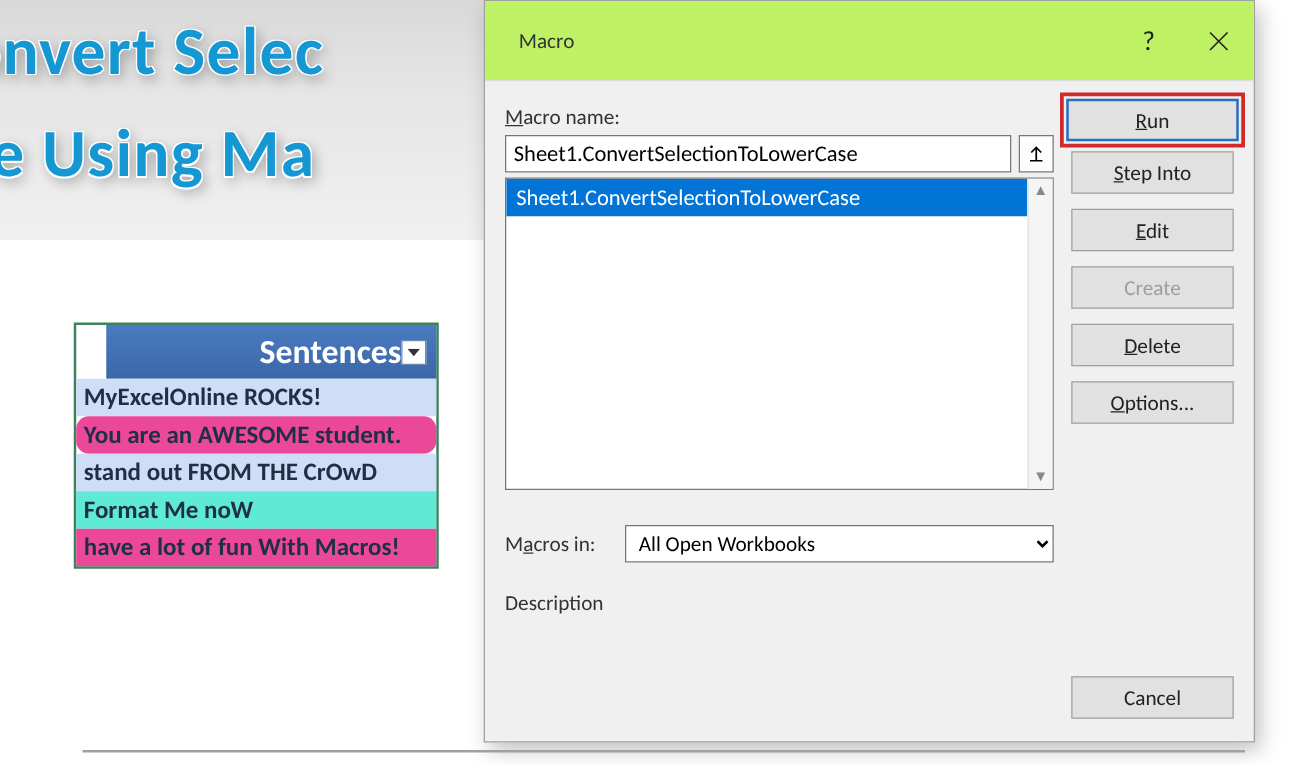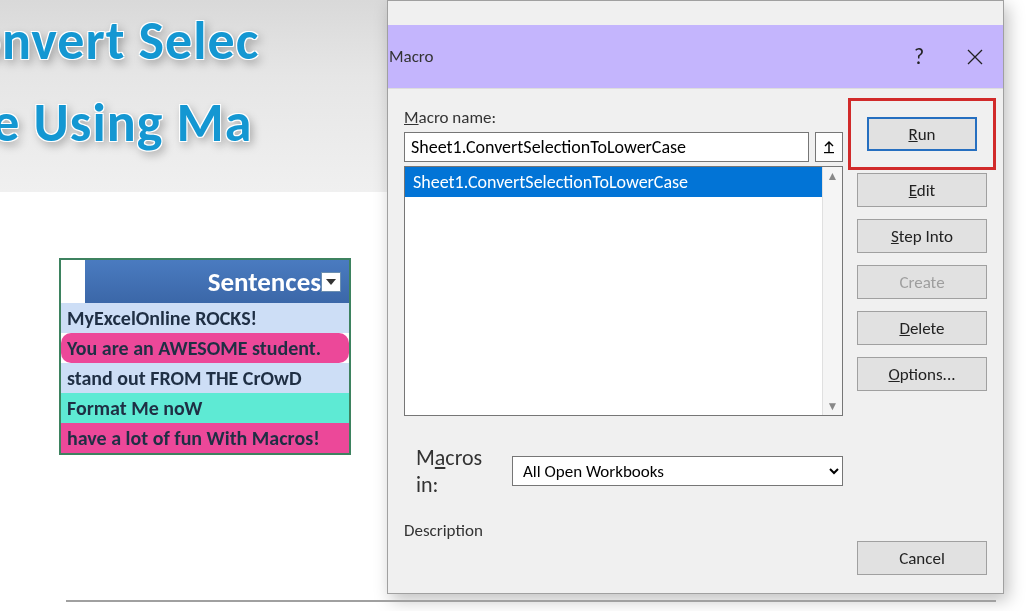--- a/index.html
+++ b/index.html
@@ -110,24 +110,23 @@
     border: 1px solid #a0a0a0;
     box-shadow: 4px 6px 16px rgba(0,0,0,0.25);
     display: flex;
     flex-direction: column;
   }
   .title-bar {
     height: 64px;
     display: flex;
     align-items: center;
     justify-content: space-between;
-    padding: 0 0 0 1px;
+    padding: 0 0 0 27px;
     border-bottom: 1px solid #ddd;
-    background: #c4b5fd;
-    margin-top: 24px;
+    background: #bef264;
   }
   .title-text {
     font-size: 17px;
     color: #333;
   }
   .title-controls {
     display: flex;
     height: 100%;
     align-items: stretch;
   }
@@ -202,21 +201,21 @@
     padding: 2px 0;
   }
   .scroll-arrow { color: #888; font-size: 12px; cursor: pointer; }
 
   .macros-in-row {
     display: flex;
     align-items: center;
     gap: 12px;
     margin-top: 28px;
   }
-  .macros-in-lbl { font-size: 22px; color: #333; width: 84px; margin-left: 12px; }
+  .macros-in-lbl { font-size: 17px; color: #333; width: 84px; }
   .macros-select {
     flex: 1;
     height: 30px;
     border: 1px solid #767676;
     background: #fff;
     font-size: 17px;
     padding: 0 6px;
     font-family: inherit;
   }
   .desc-lbl { font-size: 17px; color: #333; margin-top: 22px; }
@@ -227,21 +226,21 @@
     background: #e1e1e1;
     font-size: 17px;
     color: #222;
     cursor: pointer;
     font-family: inherit;
   }
   .btn .u { text-decoration: underline; }
   .btn:disabled { color: #9e9e9e; cursor: default; }
   .run-highlight {
     border: 3px solid #d12a2a;
-    padding: 16px;
+    padding: 2px;
     margin: -9px;
   }
   .run-highlight .btn {
     width: 100%;
     border: 2px solid #266fc0;
     background: #e1e1e1;
   }
 
   .cancel-row {
     position: absolute;
@@ -333,24 +332,24 @@
       <div class="desc-lbl">Description</div>
     </div>
 
     <div class="dlg-right">
       <div class="run-highlight">
         <button class="btn">
           <span class="u">R</span><span>un</span>
         </button>
       </div>
       <button class="btn">
+        <span class="u">S</span><span>tep Into</span>
+      </button>
+      <button class="btn">
         <span class="u">E</span><span>dit</span>
-      </button>
-      <button class="btn">
-        <span class="u">S</span><span>tep Into</span>
       </button>
       <button class="btn" disabled="">
         <span>Create</span>
       </button>
       <button class="btn">
         <span class="u">D</span><span>elete</span>
       </button>
       <button class="btn">
         <span class="u">O</span><span>ptions...</span>
       </button>

